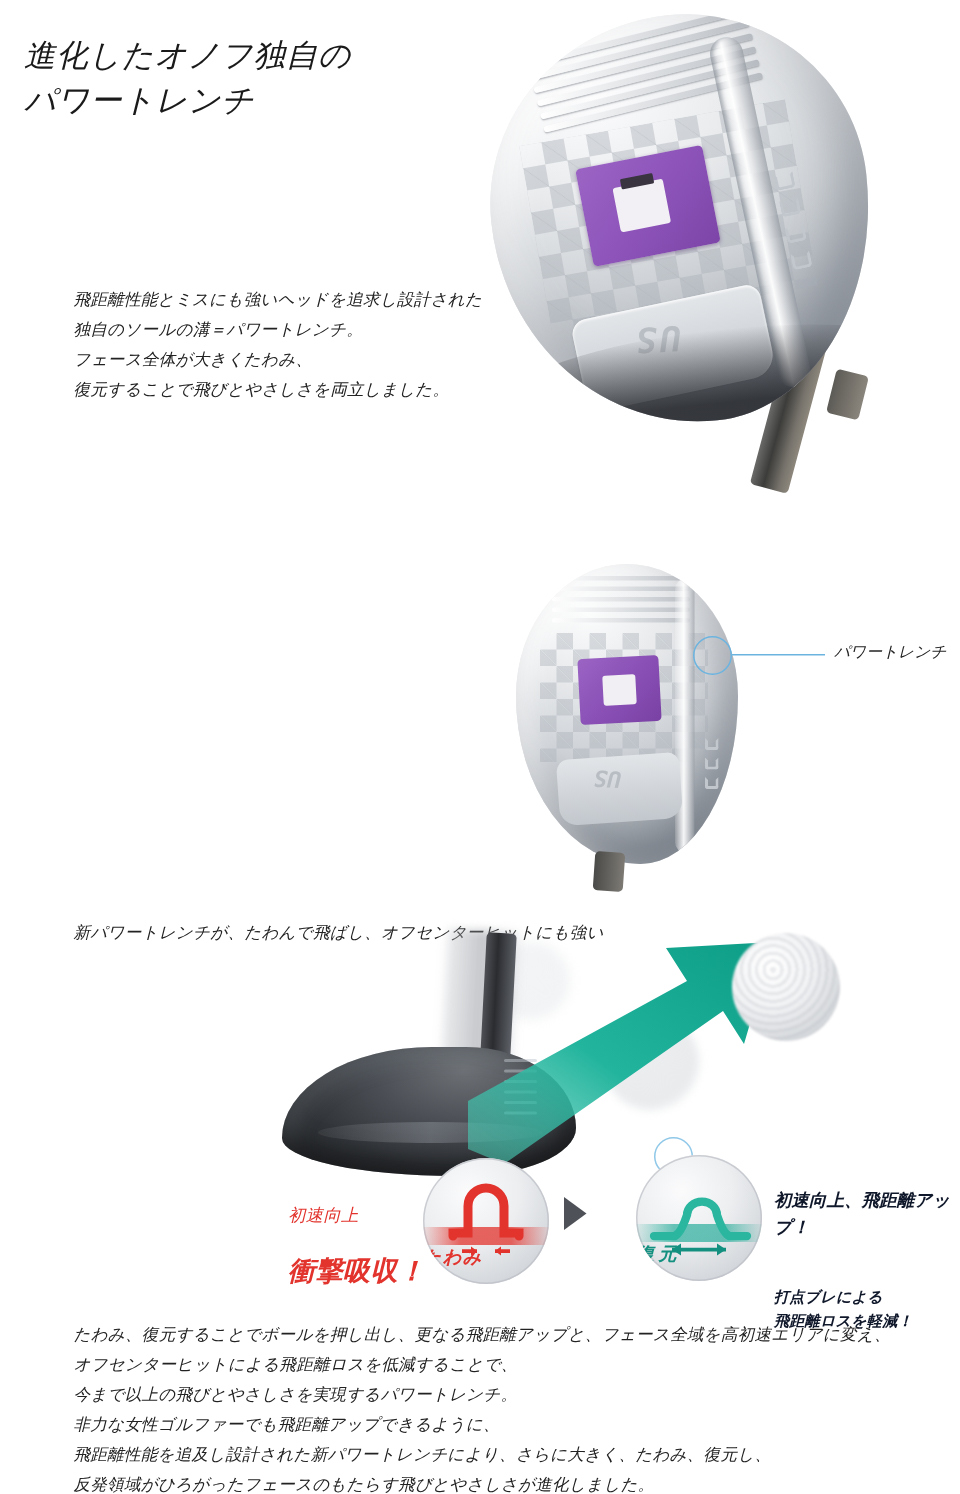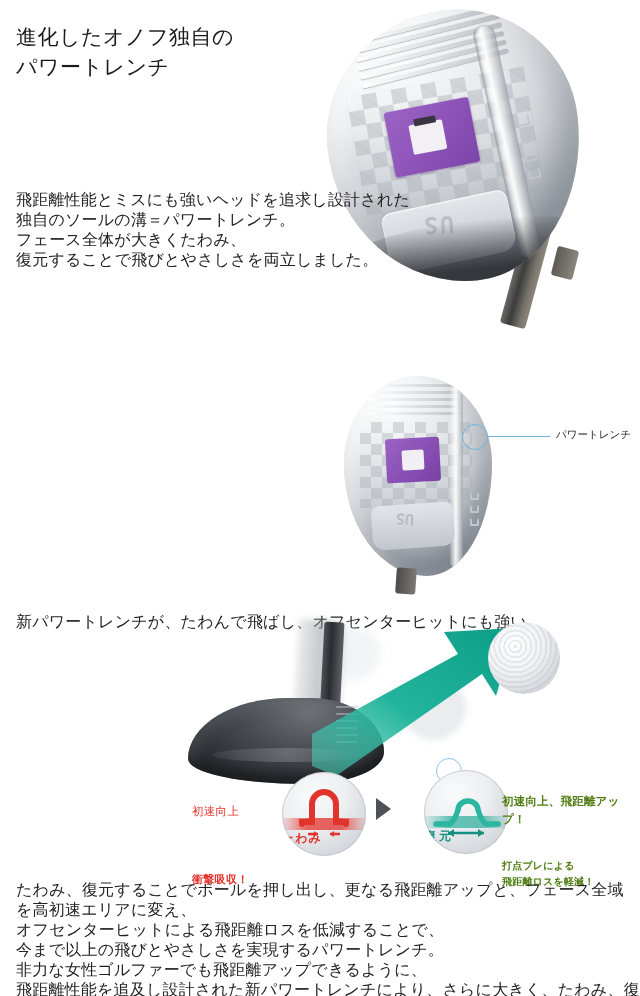--- a/index.html
+++ b/index.html
@@ -2,32 +2,33 @@
 <html><head>
 <meta charset="utf-8">
 <style>
   * { box-sizing: border-box; margin: 0; padding: 0; }
   html, body {
     width: 640px; height: 996px;
     background: #ffffff;
     font-family: "Liberation Serif", "DejaVu Serif", serif;
     overflow: hidden;
   }
-  .page { position: relative; width: 640px; height: 816px; background: #fff; }
+  .page { position: relative; width: 640px; height: 816px; background: #fff; font-style: italic; }
 
   
   .title {
     position: absolute; left: 16px; top: 22px;
     font-size: 21px; line-height: 30px; color: #1a1a1a;
     letter-spacing: 0.5px; white-space: pre-line;
   }
   .body-text {
-    font-size: 16px; line-height: 20px; color: #222;
+    font-size: 11px; line-height: 20px; color: #222;
     letter-spacing: 0.2px; white-space: pre-line;
     font-family: "Liberation Serif", "DejaVu Serif", serif;
+    margin-left: 33px;
   }
   #para1  { position: absolute; left: 16px; top: 190px; }
   #para2  { position: absolute; left: 16px; top: 338px; }
   #para3  { position: absolute; left: 16px; top: 392px; }
   #para4  { position: absolute; left: 16px; top: 612px; }
   #para5  { position: absolute; left: 16px; top: 880px; }
 
   
   .club1 { position: absolute; left: 318px; top: 2px; width: 322px; height: 310px; }
   .club1 .shaft {
@@ -240,21 +241,21 @@
   .impact .teal-arrow {
     position:absolute; left: 122px; top: 6px; width: 214px; height: 150px;
   }
 
   
   .diagram { position: absolute; left: 186px; top: 768px; width: 454px; height: 96px; }
   .red-text {
     position:absolute; left: 6px; top: 16px; color: #e2332d; font-size: 11.5px; line-height: 18px;
     white-space: pre-line; font-family: "Liberation Serif", serif; letter-spacing: .3px;
   }
-  .red-text .strong { font-weight: bold; font-size: 11px; margin-top: 32px; }
+  .red-text .strong { font-weight: bold; font-size: 18px; }
   .circle {
     position:absolute; width: 84px; height: 84px; border-radius: 50%;
     background: radial-gradient(circle at 36% 28%, #fbfbfc 0%, #eceef0 42%, #d7dade 72%, #c3c7cc 100%);
     box-shadow: inset 0 0 0 1px rgba(186,190,196,.7);
     overflow: hidden;
   }
   .circle .band {
     position:absolute; left:0; top: 46px; width: 100%; height: 12px;
   }
   .circle-red { left: 96px; top: 4px; }
@@ -266,21 +267,21 @@
     font-size: 12px; font-weight: bold; letter-spacing: 1px;
     font-family: "Liberation Serif", serif;
   }
   .circle-red .lbl { color:#e2332d; }
   .circle-teal .lbl { color:#13907f; letter-spacing: 3px; }
   .tri {
     position:absolute; left: 190px; top: 30px; width: 0; height: 0;
     border-left: 15px solid #4e5258; border-top: 11px solid transparent; border-bottom: 11px solid transparent;
   }
   .teal-notes {
-    position:absolute; left: 316px; top: 6px; color:#4d7c0f; white-space: pre-line;
+    position:absolute; left: 330px; top: 6px; color:#0f172a; white-space: pre-line;
     font-family: "Liberation Serif", serif;
   }
   .teal-notes .line1 { font-size: 11.5px; font-weight: bold; line-height: 18px; letter-spacing:.2px; }
   .teal-notes .line2 { font-size: 10px; font-weight: bold; line-height: 16px; margin-top: 12px; letter-spacing:.2px; white-space: pre-line; }
 </style>
 </head>
 <body>
 
 <div class="page">
 

